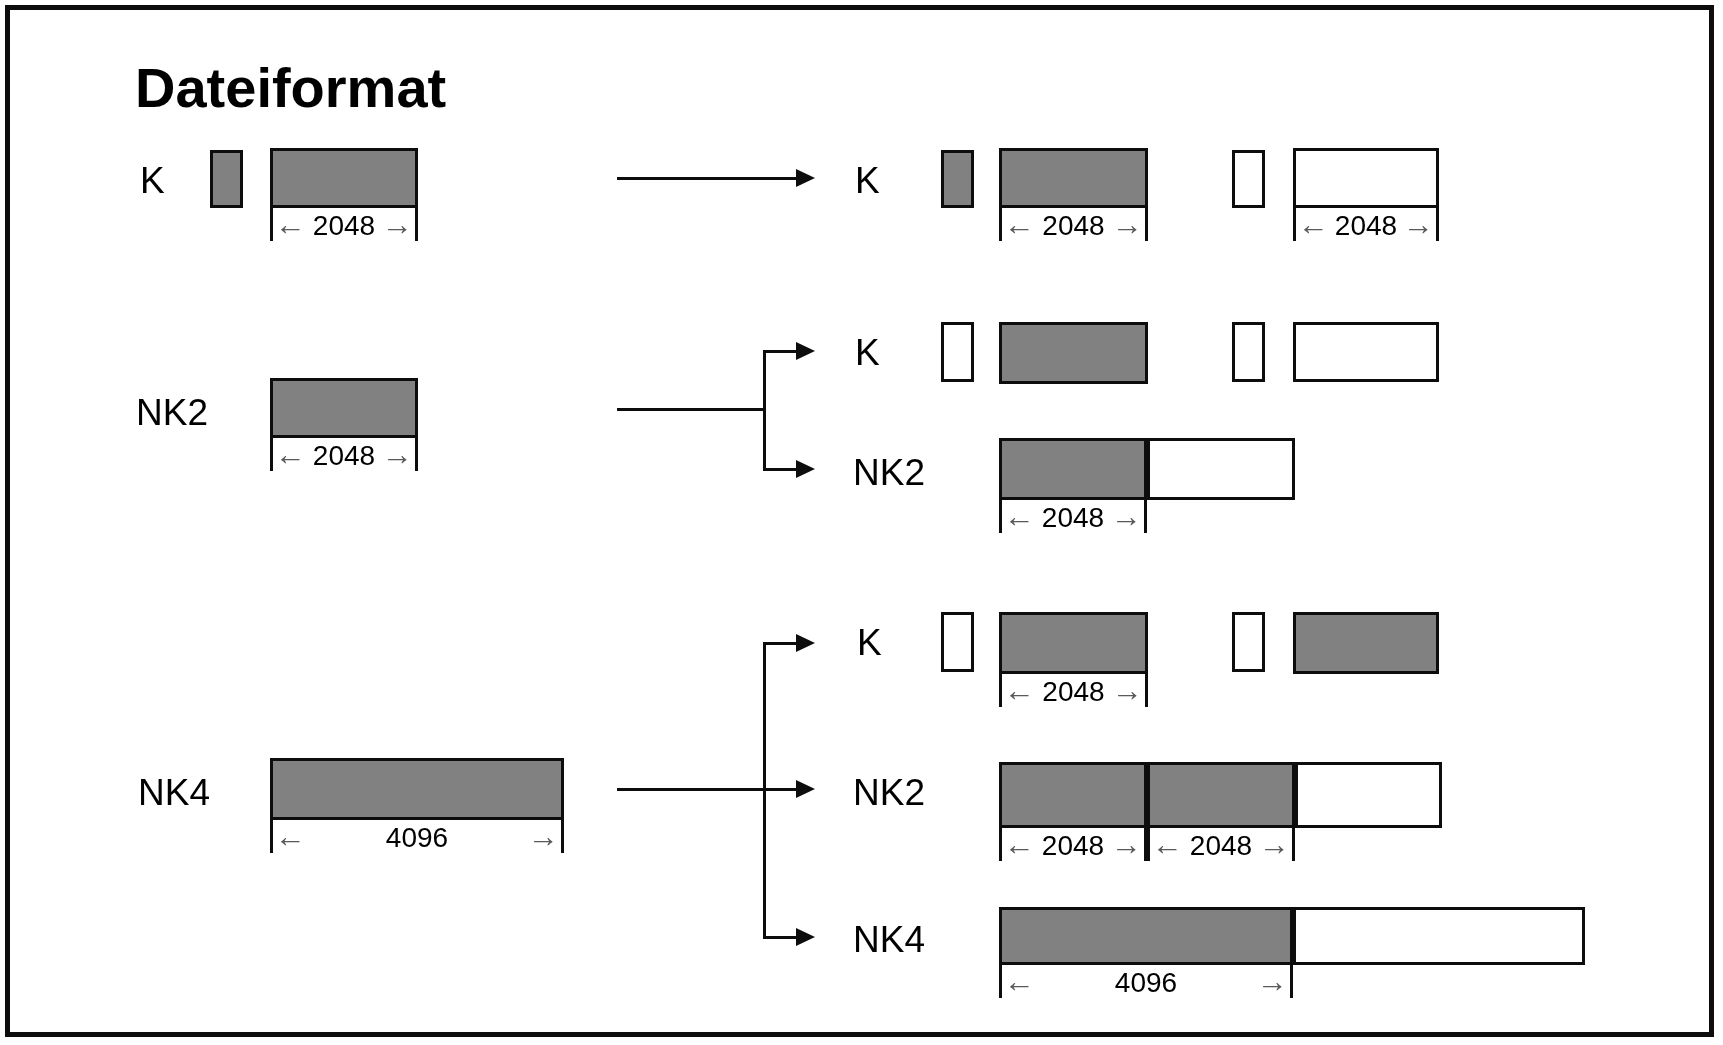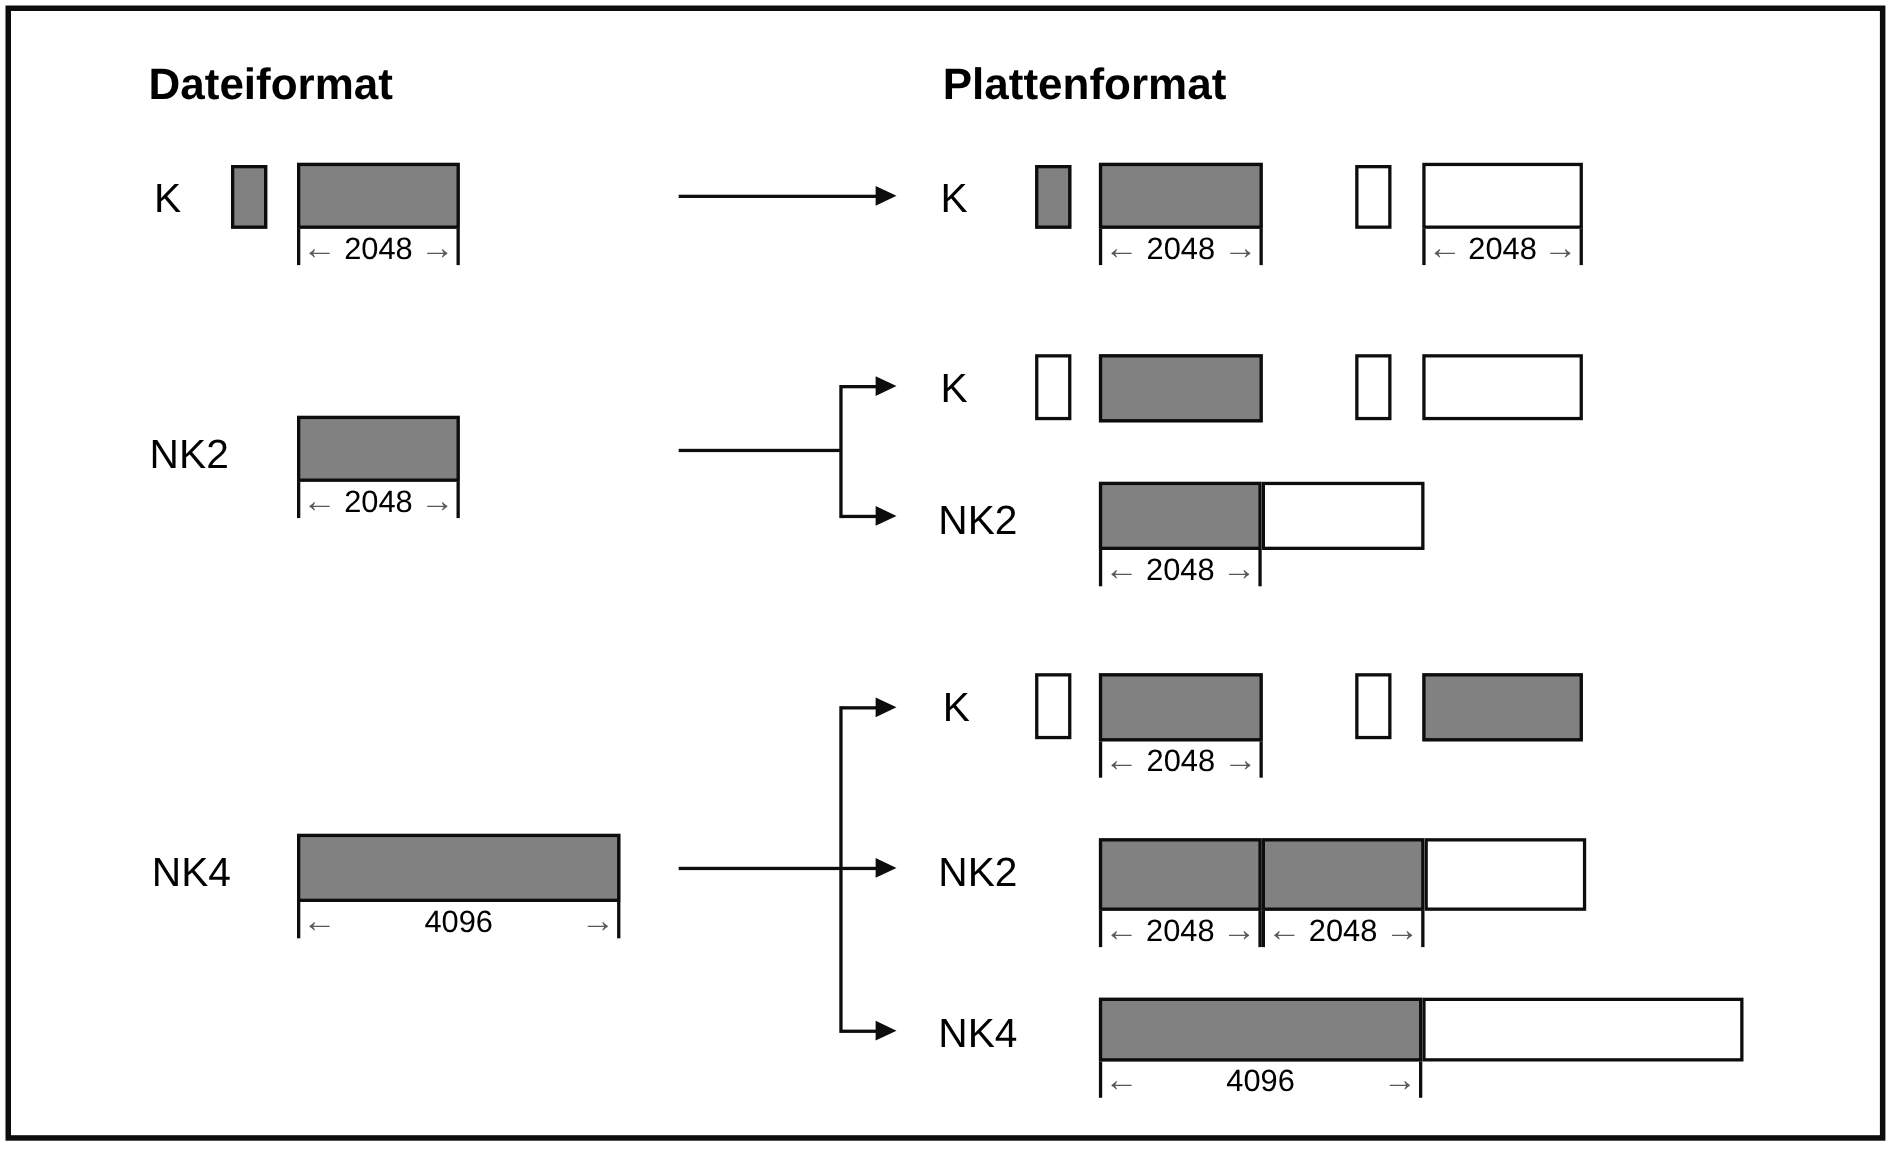--- a/index.html
+++ b/index.html
@@ -1,20 +1,20 @@
 <!DOCTYPE html>
 <html><head>
 <meta charset="utf-8">
 <style>
   html,body{margin:0;padding:0;background:#fff;}
   .stage{position:relative;width:1723px;height:1045px;background:#ffffff;
          font-family:"Liberation Sans",sans-serif;color:#000;overflow:hidden;}
   .frame{position:absolute;left:5px;top:5px;width:1709px;height:1032px;
          border:5px solid #0d0d0d;box-sizing:border-box;}
-  .hd{position:absolute;font-size:40px;font-weight:bold;white-space:nowrap;}
+  .hd{position:absolute;font-size:56px;font-weight:bold;white-space:nowrap;}
   .lbl{position:absolute;font-size:37px;white-space:nowrap;}
   .bx{position:absolute;box-sizing:border-box;border:3px solid #0d0d0d;}
   .gray{background:#818181;}
   .white{background:#ffffff;}
   .dim{position:absolute;box-sizing:border-box;height:33px;
        border-left:3px solid #0d0d0d;border-right:3px solid #0d0d0d;
        display:flex;align-items:center;justify-content:space-between;
        padding:0 2px;}
   .dim .ar{color:#5a5a5a;font-size:31px;line-height:1;}
   .dim .val{font-size:28px;line-height:1;transform:translateY(1px);}
@@ -24,21 +24,20 @@
       border-top:9px solid transparent;border-bottom:9px solid transparent;
       border-left:19px solid #0d0d0d;}
 </style>
 </head>
 <body>
 
 <div class="stage">
   <div class="frame"></div>
 
   <div class="hd" style="left:135px;top:55px;">Dateiformat</div>
-  <div class="hd" style="left:857px;top:55px;">Plattenformat</div>
 
   <div class="lbl" style="left:140px;top:160px;">K</div>
   <div class="bx gray" style="left:210px;top:150px;width:33px;height:58px;"></div>
   <div class="bx gray" style="left:270px;top:148px;width:148px;height:60px;"></div>
   <div class="dim" style="left:270px;top:208px;width:148px;">
     <span class="ar">←</span>
     <span class="val">2048</span>
     <span class="ar">→</span>
   </div>
 

